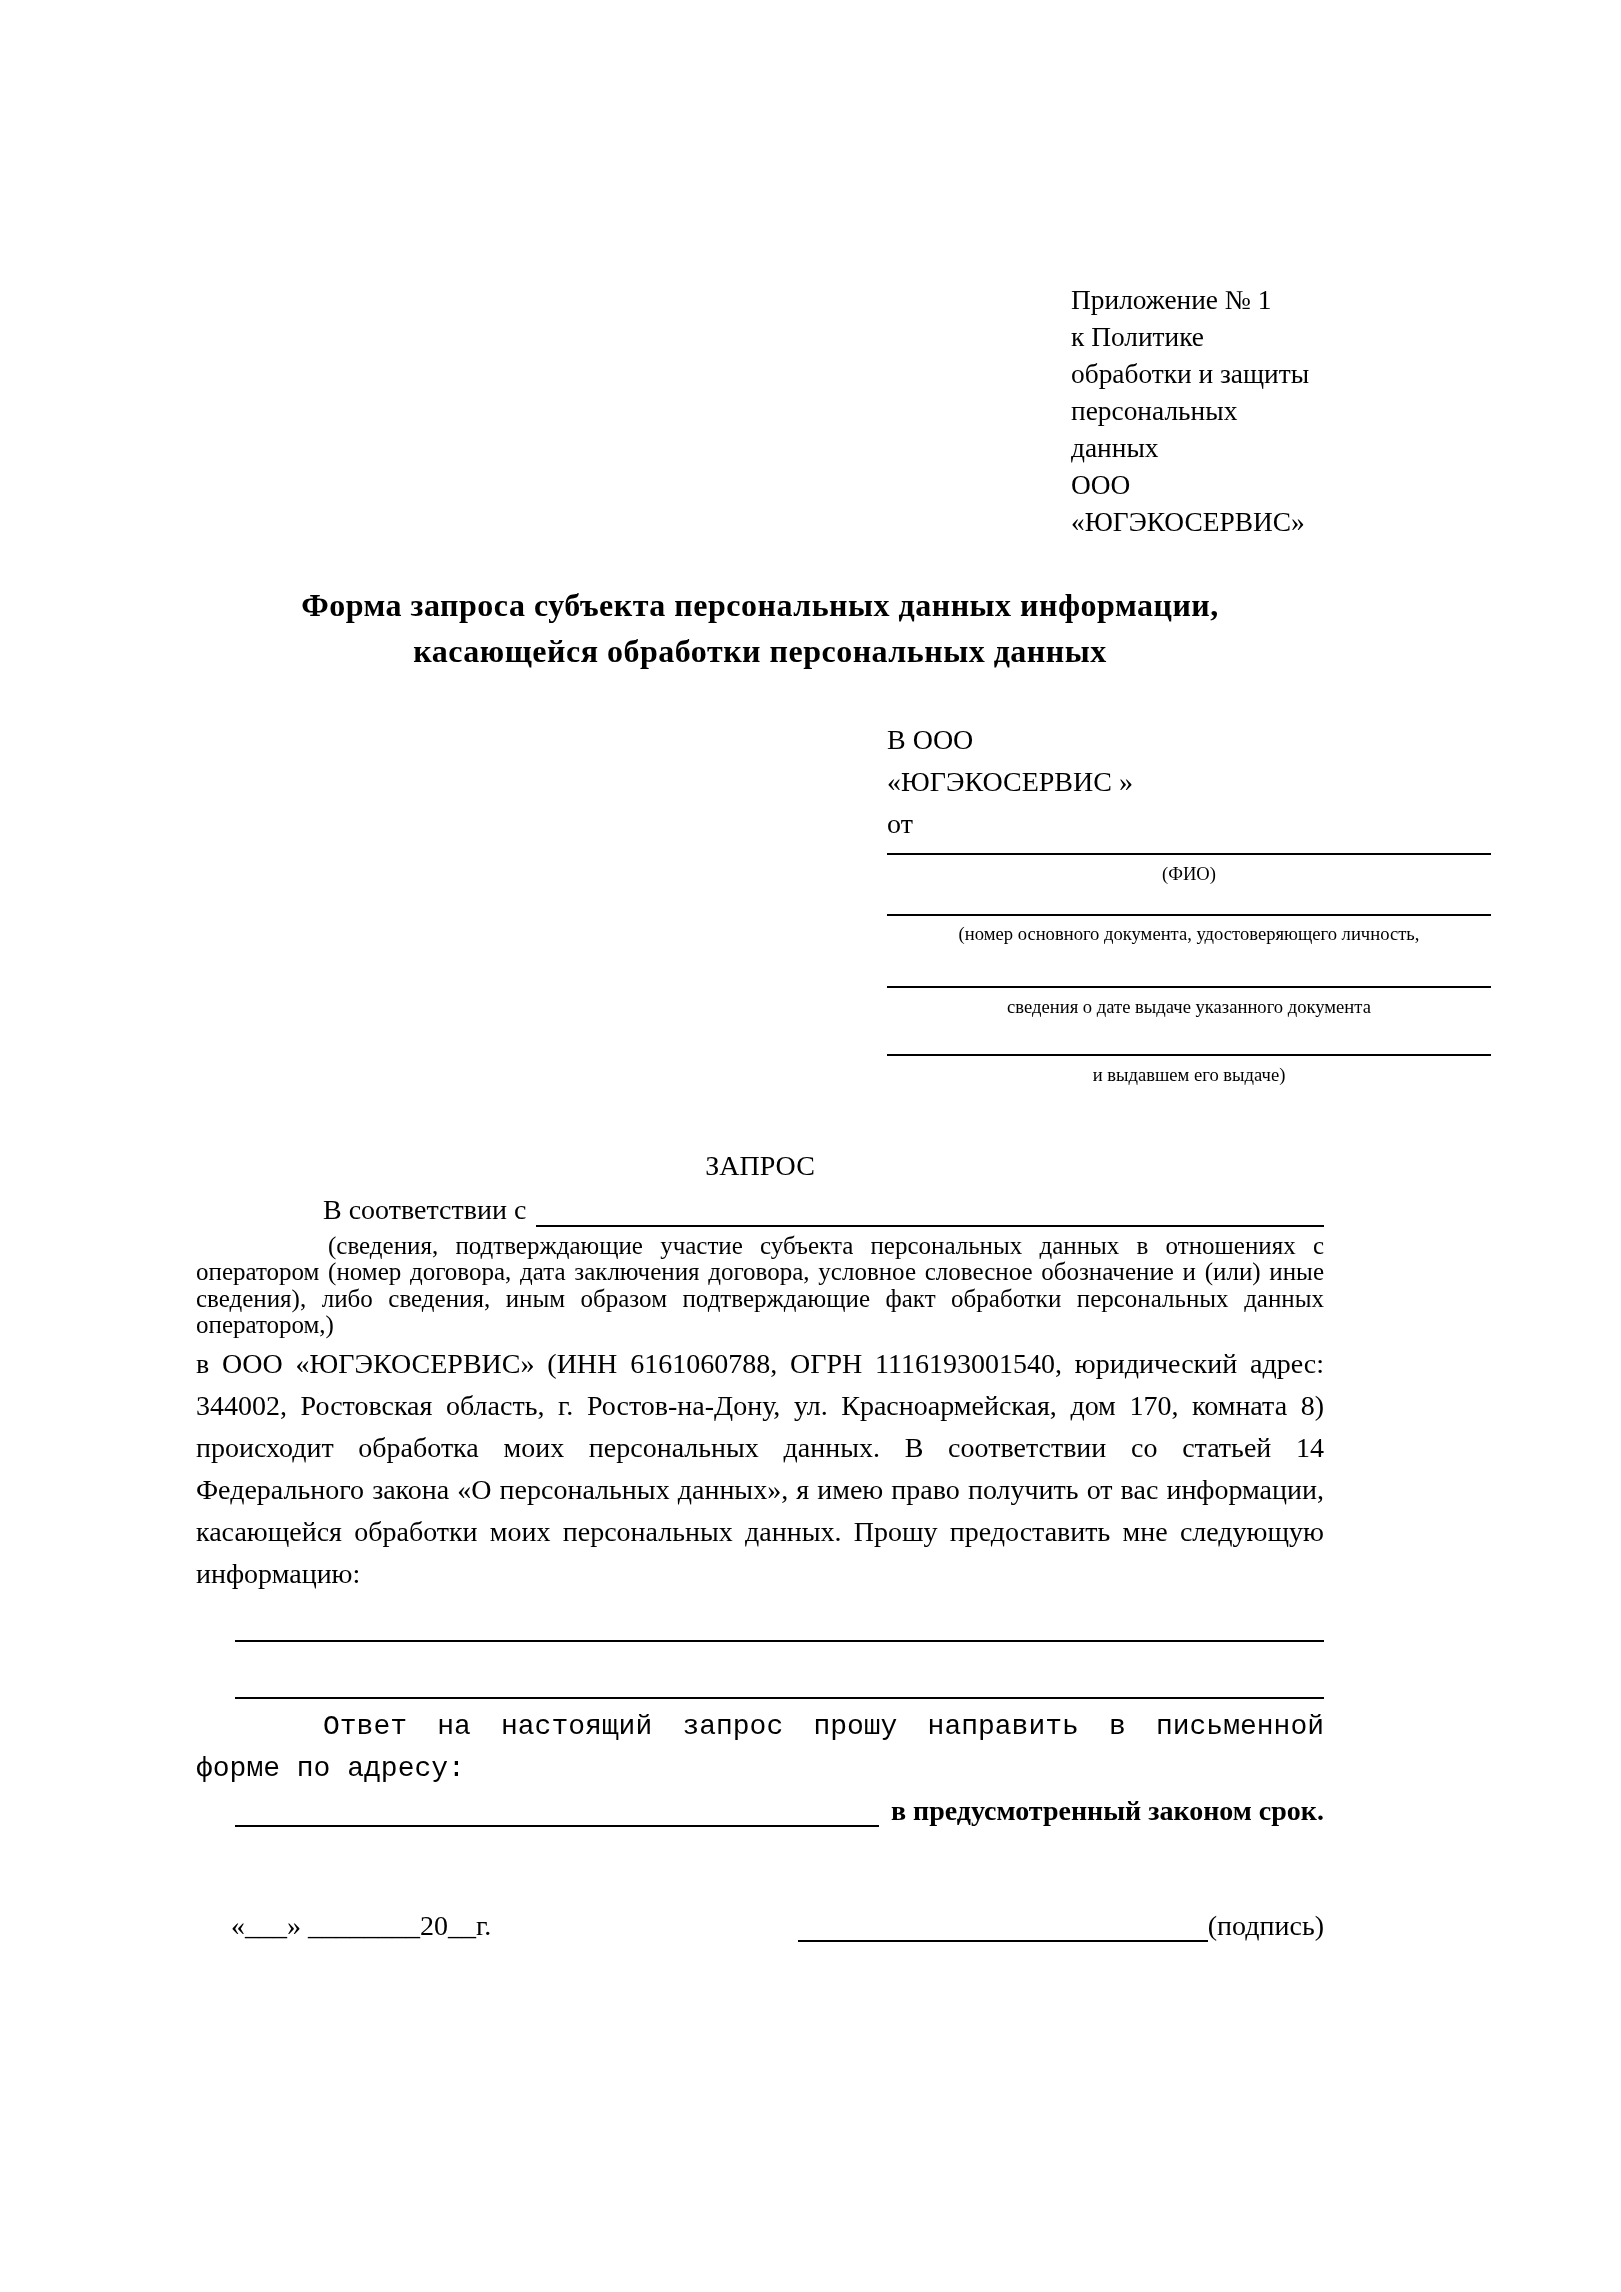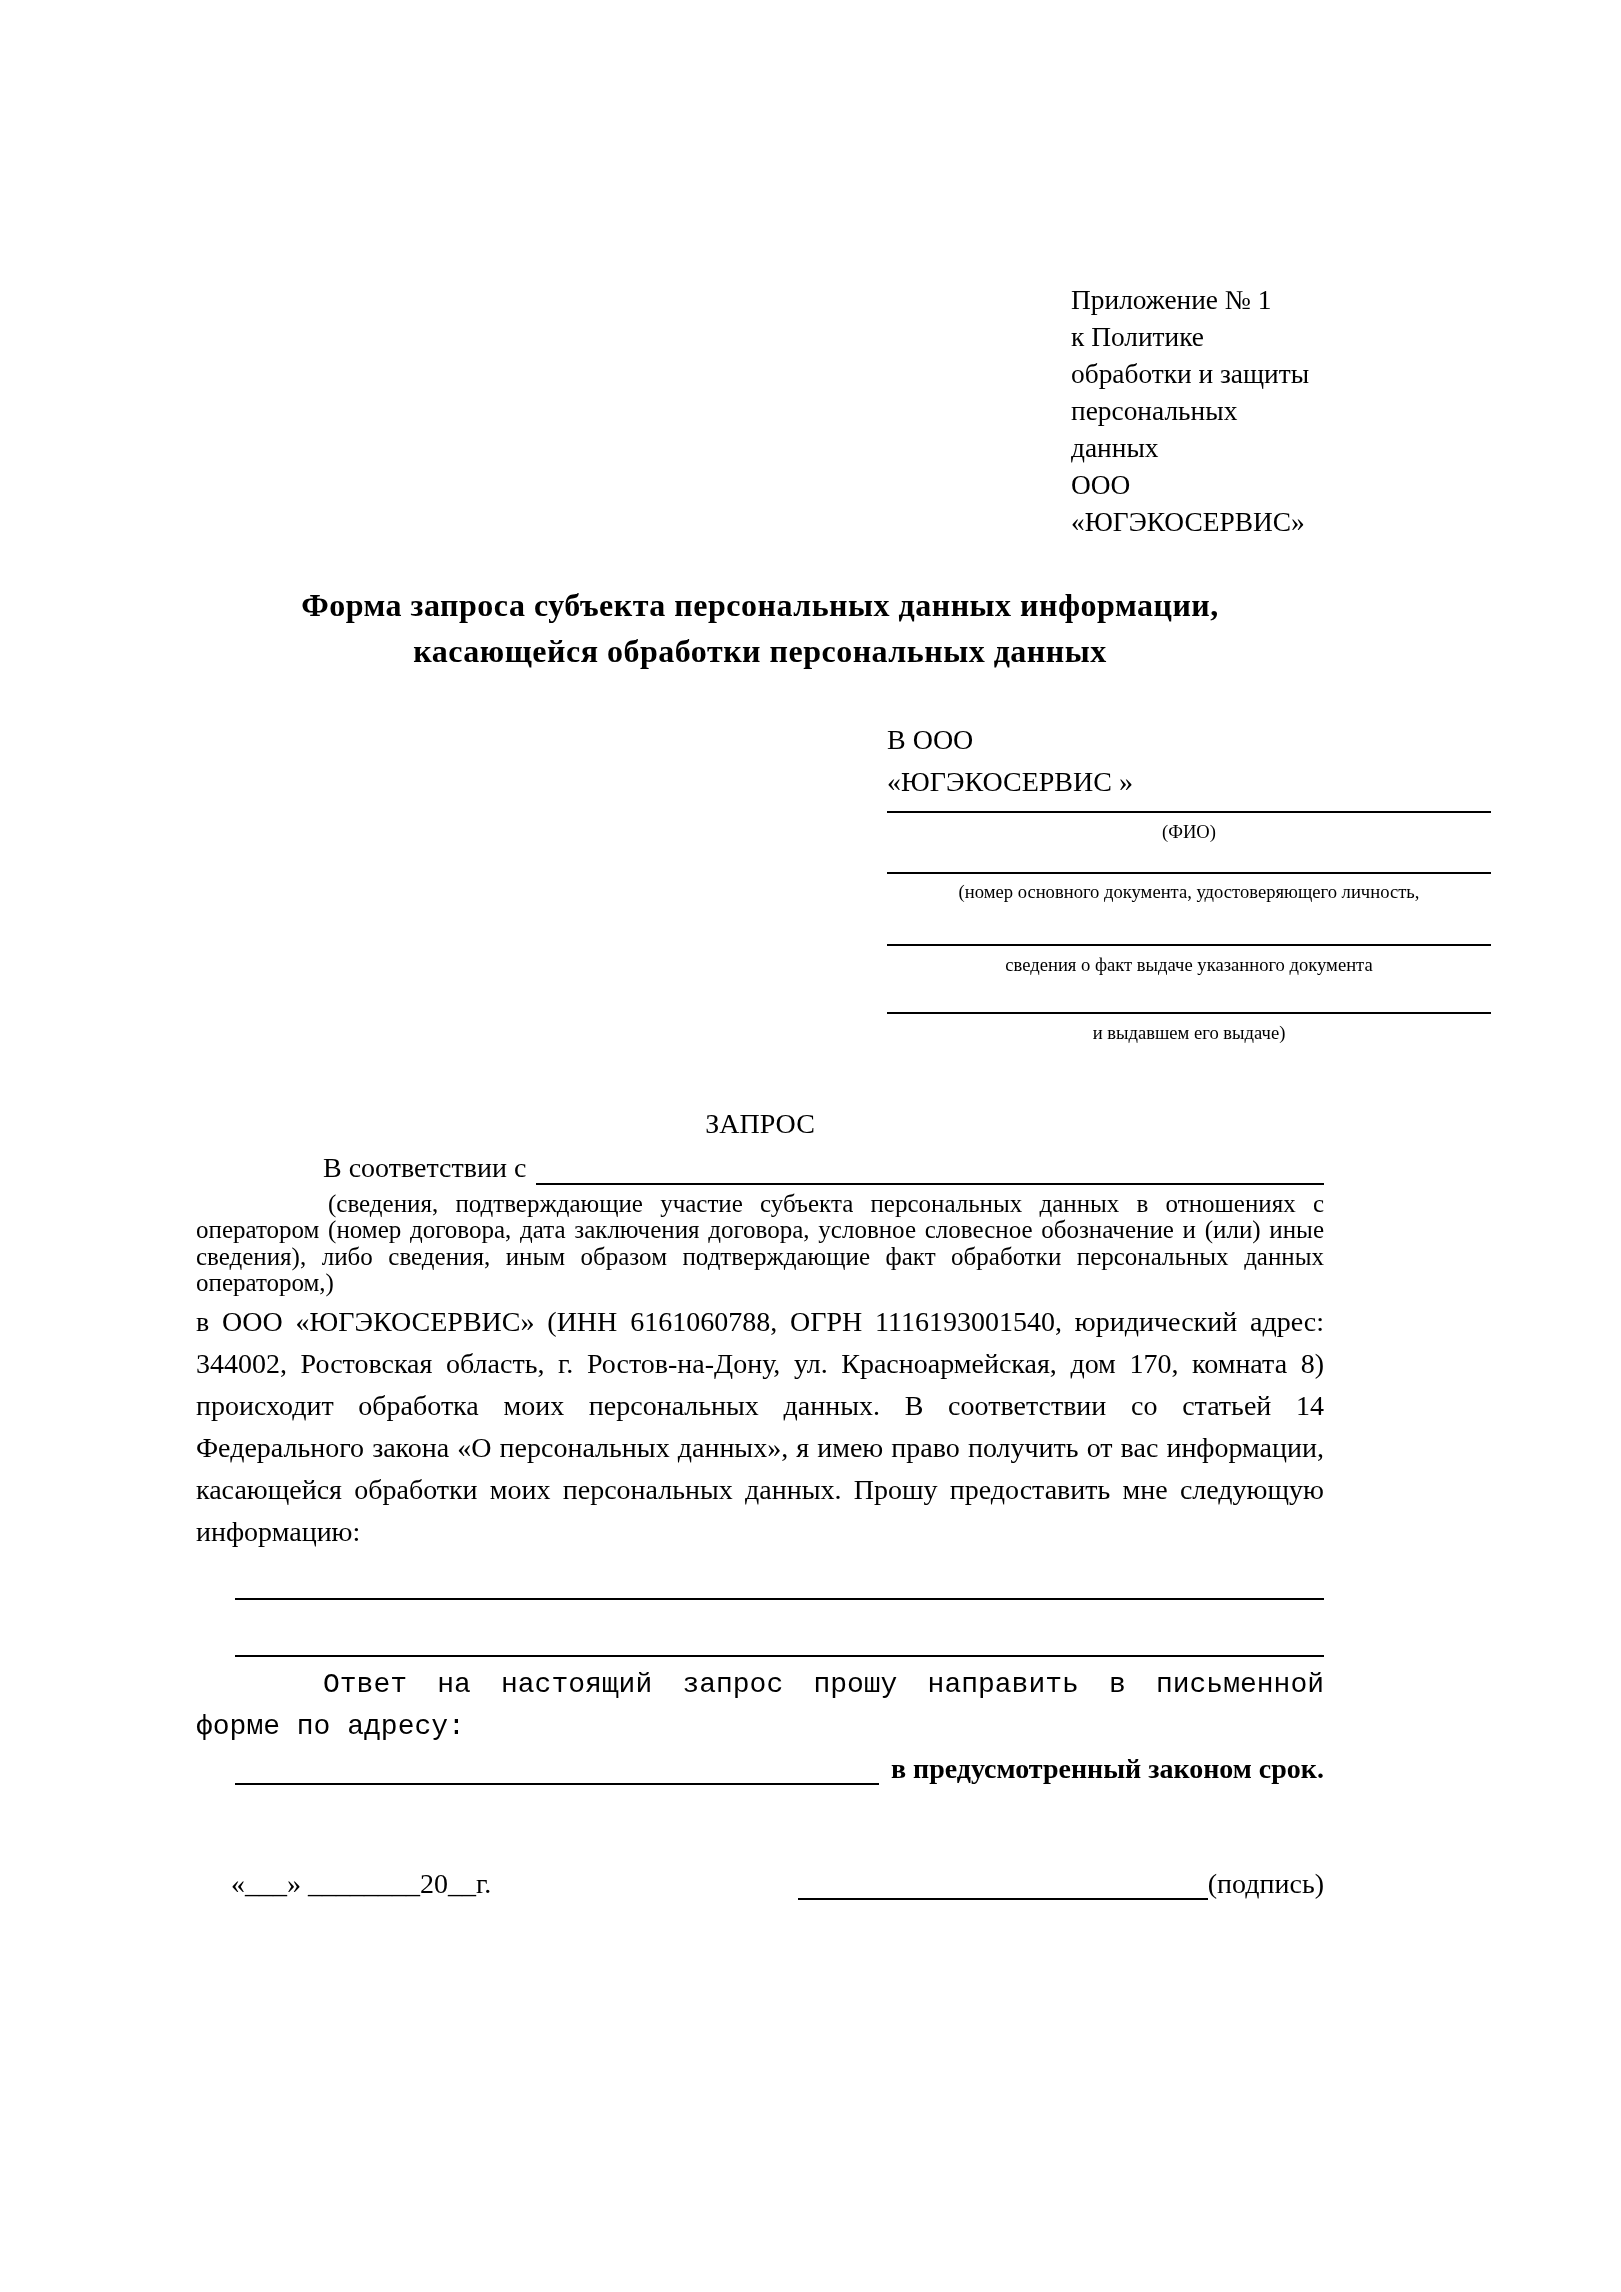--- a/index.html
+++ b/index.html
@@ -163,29 +163,30 @@
   </div>
 
   <div class="doc-title">
     <div>Форма запроса субъекта персональных данных информации,</div>
     <div>касающейся обработки персональных данных</div>
   </div>
 
   <div class="addressee">
     <div class="addr-line">В ООО</div>
     <div class="addr-line">«ЮГЭКОСЕРВИС »</div>
+    <div class="addr-line">от</div>
 
     <div class="blank-line first-blank"></div>
     <div class="caption">(ФИО)</div>
 
     <div class="blank-line blank-2"></div>
     <div class="caption">(номер основного документа, удостоверяющего личность,</div>
 
     <div class="blank-line blank-3"></div>
-    <div class="caption">сведения о факт выдаче указанного документа</div>
+    <div class="caption">сведения о дате выдаче указанного документа</div>
 
     <div class="blank-line blank-4"></div>
     <div class="caption">и выдавшем его выдаче)</div>
   </div>
 
   <div class="request-heading">ЗАПРОС</div>
 
   <div class="accordance-row">
     <span class="acc-label">В соответствии с</span>
     <span class="fill-line"></span>

